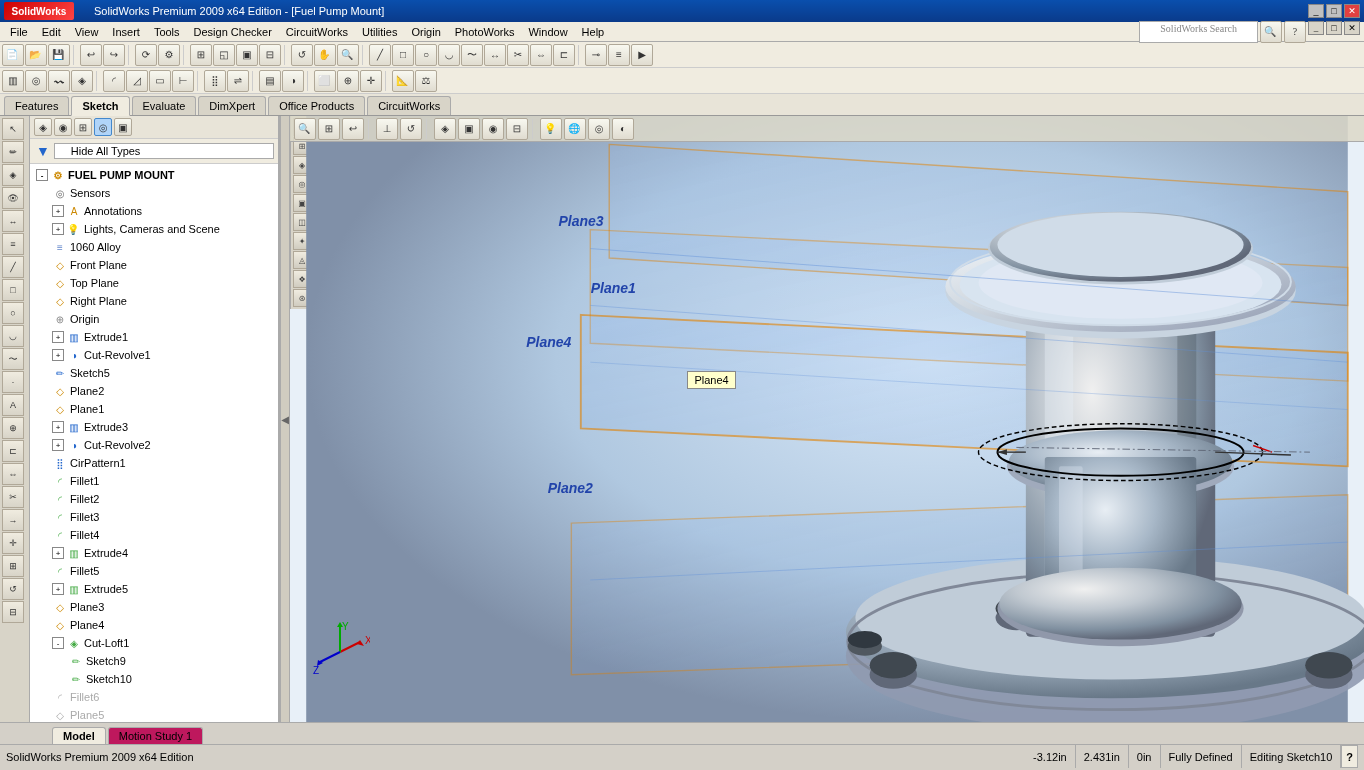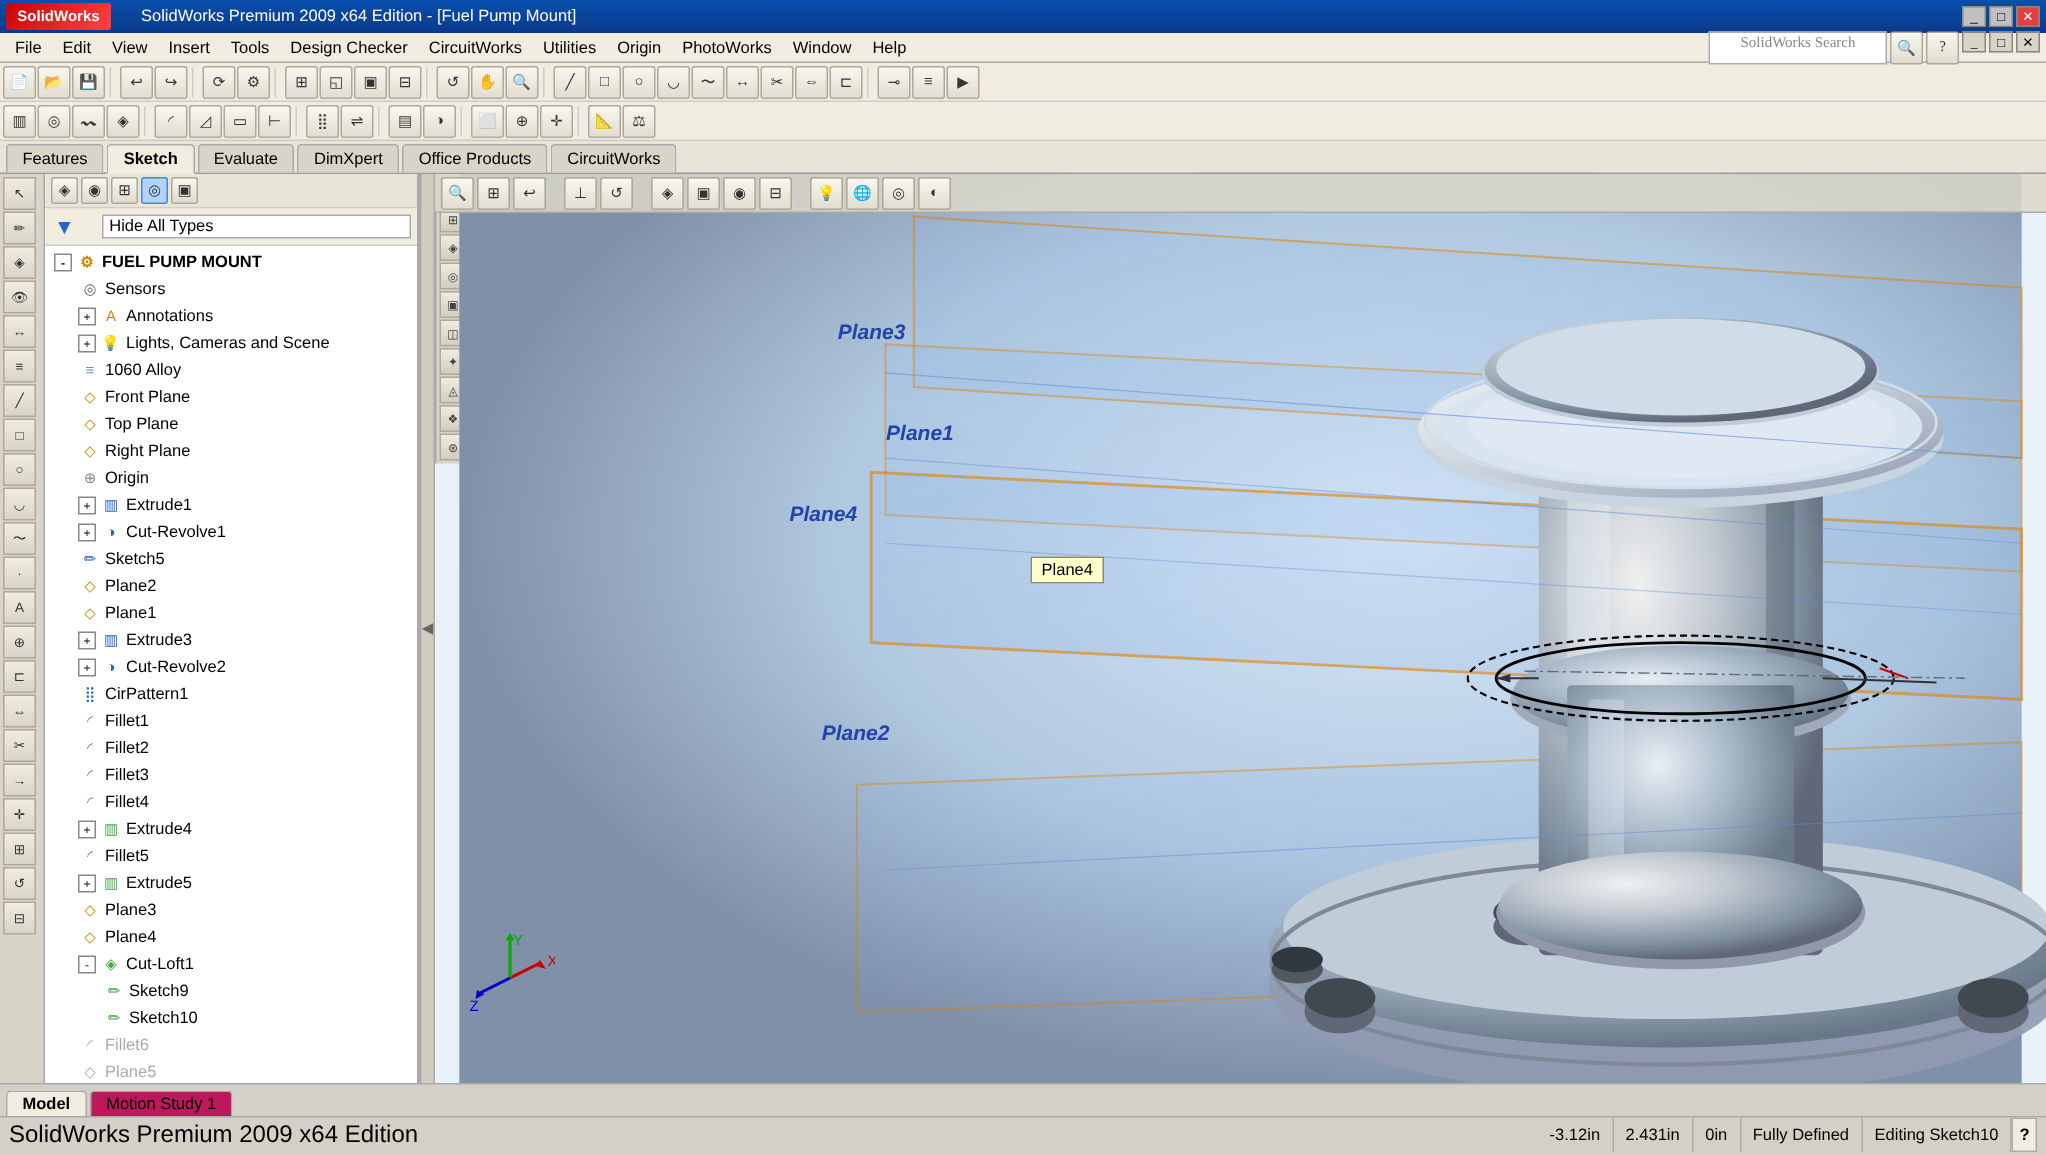--- a/index.html
+++ b/index.html
@@ -276,20 +276,21 @@
       cursor: pointer;
       border: 1px solid #aaa;
       border-bottom: none;
       background: #be185d;
       margin-right: 2px;
       border-radius: 3px 3px 0 0;
     }
     .bottom-tab.active {
       background: #f0ece0;
       font-weight: bold;
+      margin-left: 48px;
     }
 
     
     #model-svg {
       position: absolute;
       top: 0; left: 0;
       width: 100%;
       height: 100%;
     }
 
@@ -449,21 +450,21 @@
     <div style="display:flex; align-items:center; padding:2px 4px; background:#e8e4d8; border-bottom:1px solid #ccc; gap:2px;">
       <div class="tb-btn" style="width:18px;height:18px;">◈</div>
       <div class="tb-btn" style="width:18px;height:18px;">◉</div>
       <div class="tb-btn" style="width:18px;height:18px;">⊞</div>
       <div class="tb-btn" style="width:18px;height:18px;background:#b0d4f8;border-color:#4488cc;">◎</div>
       <div class="tb-btn" style="width:18px;height:18px;">▣</div>
     </div>
 
     <div style="display:flex; align-items:center; padding:2px 4px; background:#f0ece0; border-bottom:1px solid #ccc; position:relative;">
       <span class="filter-icon">▼</span>
-      <span style="margin-left:16px; font-size:11px; padding:1px 4px; background:white; border:1px solid #aaa; flex:1;">Hide All Types</span>
+      <span style="margin-left:2px; font-size:11px; padding:1px 16px; background:white; border:1px solid #aaa; flex:1;">Hide All Types</span>
     </div>
 
     <div id="feature-tree">
 
       <div class="tree-item" style="font-weight:bold;">
         <div class="expand-btn">-</div>
         <div class="tree-icon" style="color:#cc8800;">⚙</div>
         <span>FUEL PUMP MOUNT</span>
       </div>
 
@@ -791,21 +792,21 @@
     </div>
   </div>
 </div>
 
 <div id="bottom-tabs">
   <div class="bottom-tab active">Model</div>
   <div class="bottom-tab">Motion Study 1</div>
 </div>
 
 <div id="statusbar">
-  <div style="flex:1; font-size:16px;">SolidWorks Premium 2009 x64 Edition</div>
+  <div style="flex:1; font-size:11px;">SolidWorks Premium 2009 x64 Edition</div>
   <div class="status-item">
     <span>-3.12in</span>
   </div>
   <div class="status-item">
     <span>2.431in</span>
   </div>
   <div class="status-item">
     <span>0in</span>
   </div>
   <div class="status-item">

